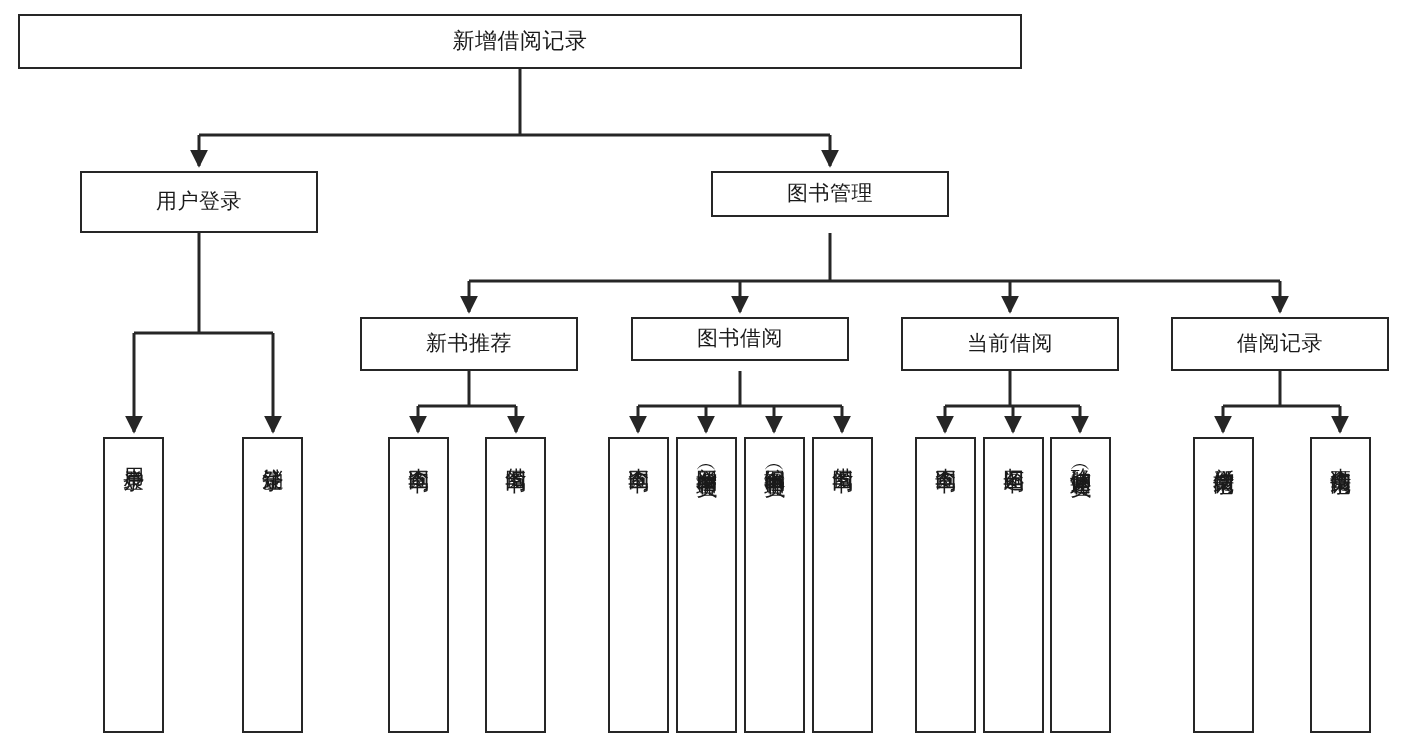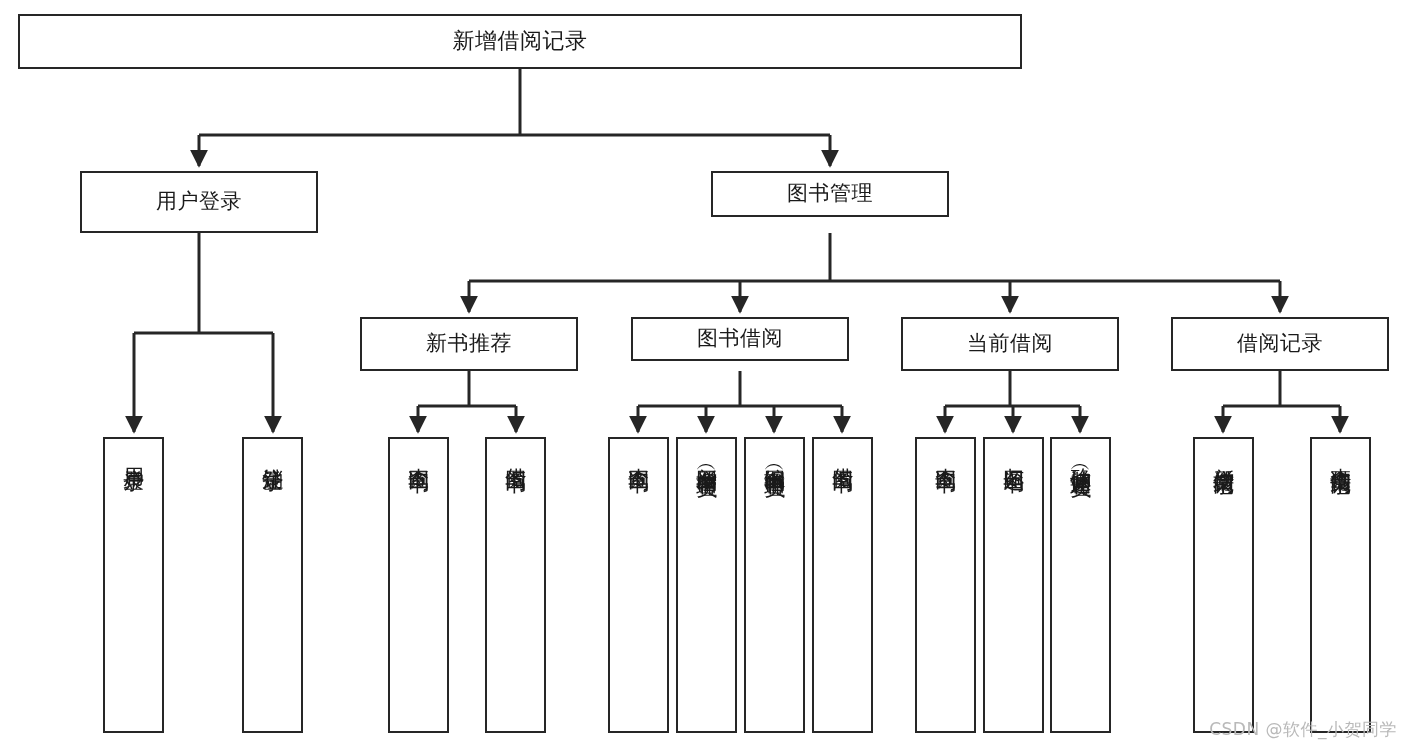--- a/index.html
+++ b/index.html
@@ -179,15 +179,14 @@
   <div class="node-box leaf" style="left:1050px; top:437px; width:61px; height:296px;">
     <span class="node-label-v">确认归还（管理员）</span>
   </div>
   <div class="node-box leaf" style="left:1193px; top:437px; width:61px; height:296px;">
     <span class="node-label-v">新增借阅记录</span>
   </div>
   <div class="node-box leaf" style="left:1310px; top:437px; width:61px; height:296px;">
     <span class="node-label-v">查询借阅记录</span>
   </div>
 
-  <div class="watermark">CSDN @软件_小贺同学</div>
 
 </div>
 
 </body></html>

